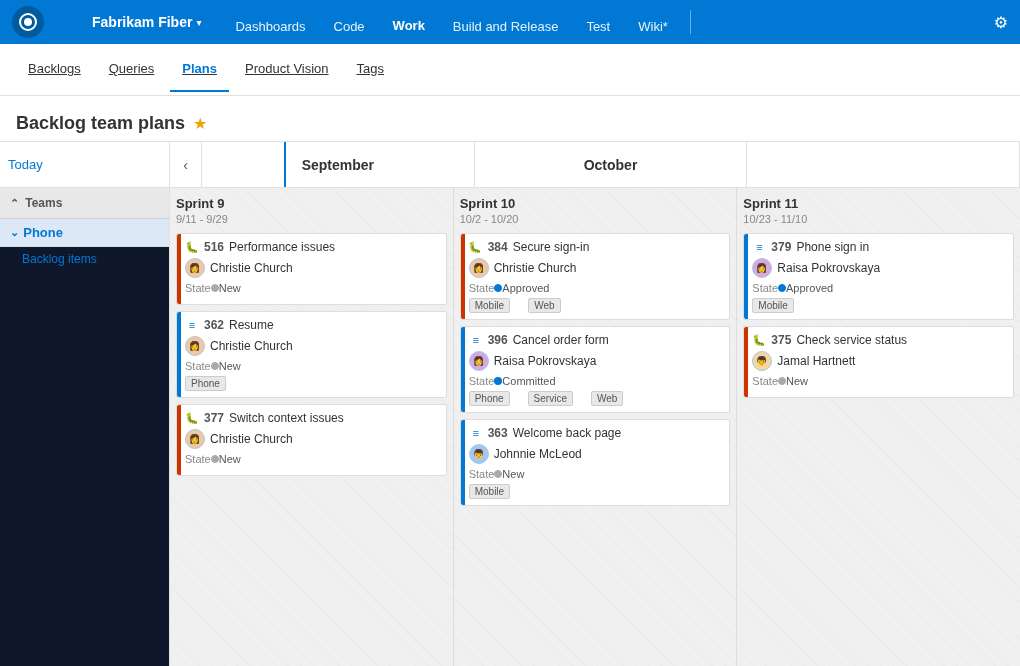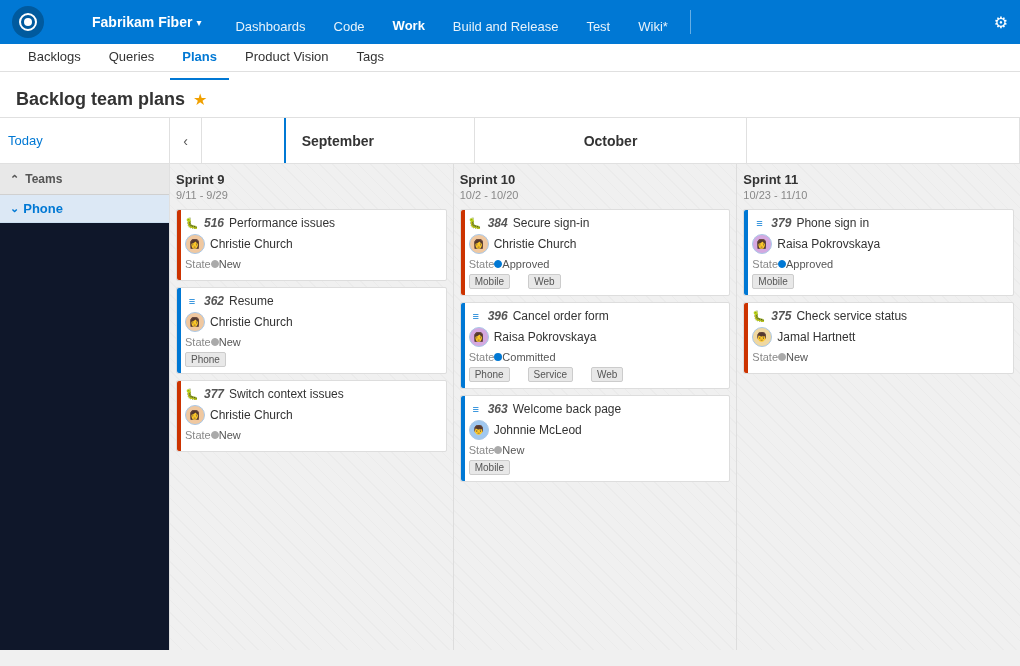--- a/index.html
+++ b/index.html
@@ -44,25 +44,26 @@
       font-weight: 600;
       border-bottom: 2px solid white;
     }
     .top-nav .divider { width: 1px; height: 24px; background: rgba(255,255,255,0.4); margin: 0 8px; }
     .top-nav .settings { margin-left: auto; color: white; font-size: 16px; cursor: pointer; }
 
     
     .sub-nav {
       background: white;
       border-bottom: 1px solid #e0e0e0;
-      height: 28px;
+      height: 52px;
       display: flex;
       align-items: center;
       padding: 0 16px;
       gap: 4px;
+      text-decoration: underline;
     }
     .sub-nav .sub-item {
       padding: 0 12px;
       height: 44px;
       display: flex; align-items: center;
       color: #333;
       cursor: pointer;
       font-size: 13px;
       border-bottom: 2px solid transparent;
     }
@@ -244,21 +245,21 @@
       margin-bottom: 4px;
     }
     .card-icon {
       width: 14px; height: 14px;
       flex-shrink: 0;
       display: flex; align-items: center; justify-content: center;
       font-size: 11px;
     }
     .bug-icon { color: #cc3300; }
     .story-icon { color: #0078d4; }
-    .card-id { font-size: 12px; color: #555; font-weight: 600; font-style: italic; }
+    .card-id { font-size: 12px; color: #555; font-weight: 600; }
     .card-title-text { font-size: 12px; color: #333; }
 
     .card-assignee-row {
       display: flex;
       align-items: center;
       gap: 5px;
       margin-bottom: 4px;
     }
     .avatar {
       width: 20px; height: 20px;
@@ -354,20 +355,21 @@
       <span style="color:#0078d4; font-size:13px; cursor:pointer;">Today</span>
     </div>
     <div class="teams-header">
       <span class="collapse-icon">⌃</span>
       <span>Teams</span>
     </div>
     <div class="team-item">
       <span class="expand-icon">⌄</span>
       <span>Phone</span>
     </div>
+    <div class="team-sub-item">Backlog items</div>
   </div>
 
   <div class="timeline-area">
 
     <div class="timeline-top-bar">
       <div class="nav-arrow">‹</div>
       <div class="month-headers">
         <div class="month-header">
           <div class="today-indicator"></div>
           <span>September</span>

